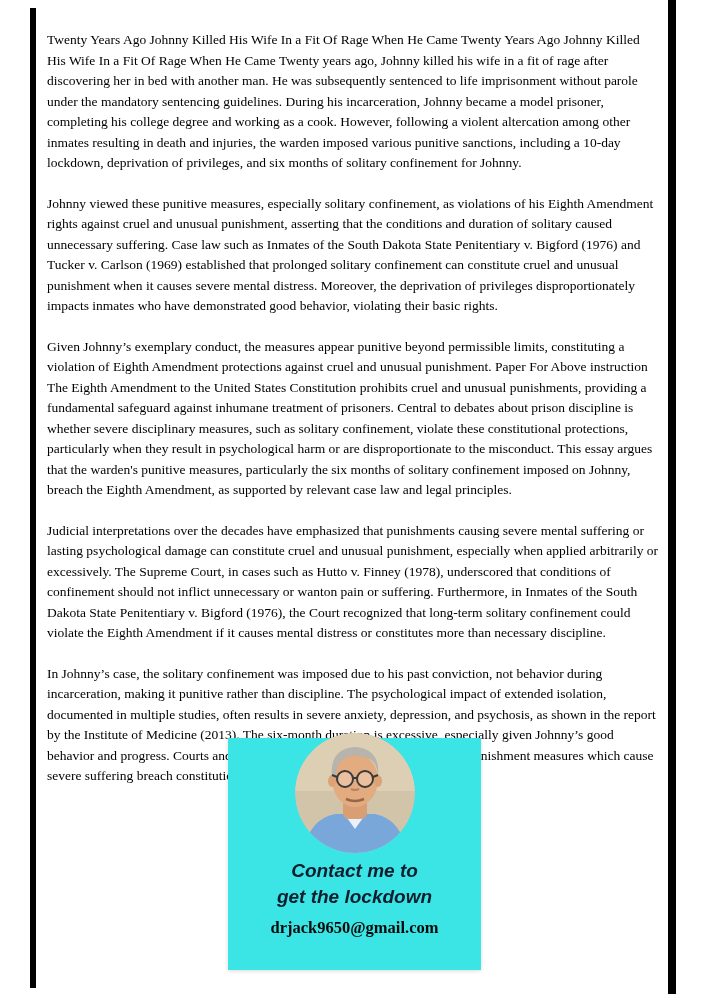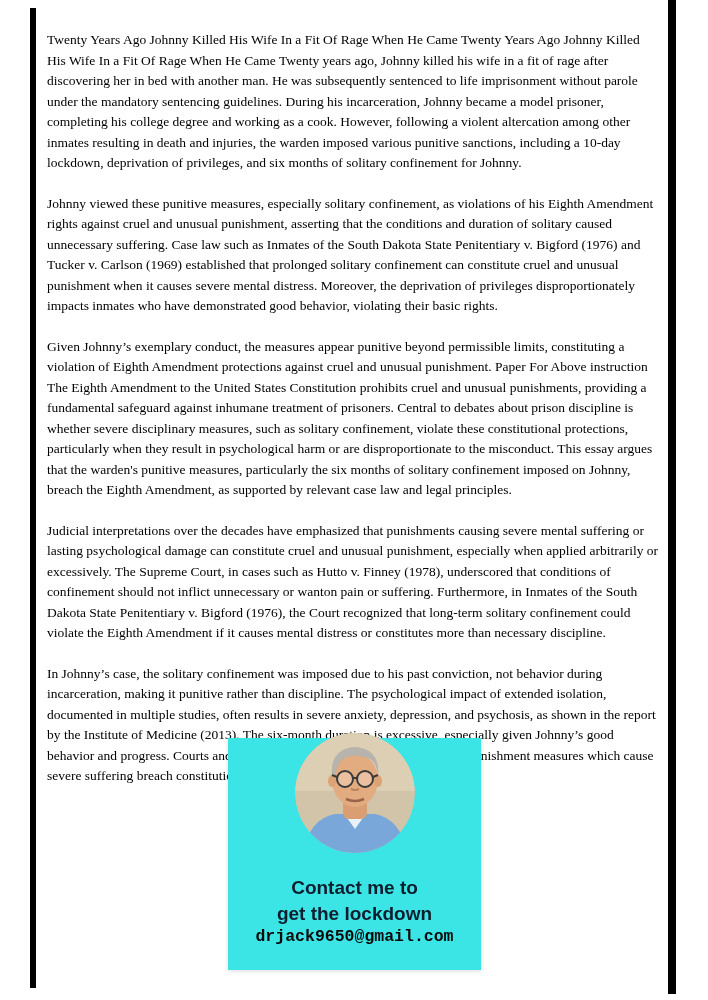--- a/index.html
+++ b/index.html
@@ -49,30 +49,32 @@
   }
   .avatar {
     width: 120px;
     height: 120px;
     margin-top: -5px;
     border-radius: 50%;
     overflow: hidden;
     flex: 0 0 auto;
   }
   .contact-lines {
-    margin-top: 22px;
+    margin-top: 5px;
     text-align: center;
     font-family: "Liberation Sans", "DejaVu Sans", sans-serif;
     font-weight: 700;
     font-size: 19px;
     line-height: 26px;
     color: #0e1e2e;
+    font-style: italic;
   }
   .email {
-    font-family: Liberation Mono, monospace;
+    margin-top: 8px;
+    font-family: Liberation Serif, serif;
     font-weight: 700;
     font-size: 16.5px;
     color: #0a0a0a;
   }
 </style>
 </head>
 <body>
 
 <div class="page">
 

